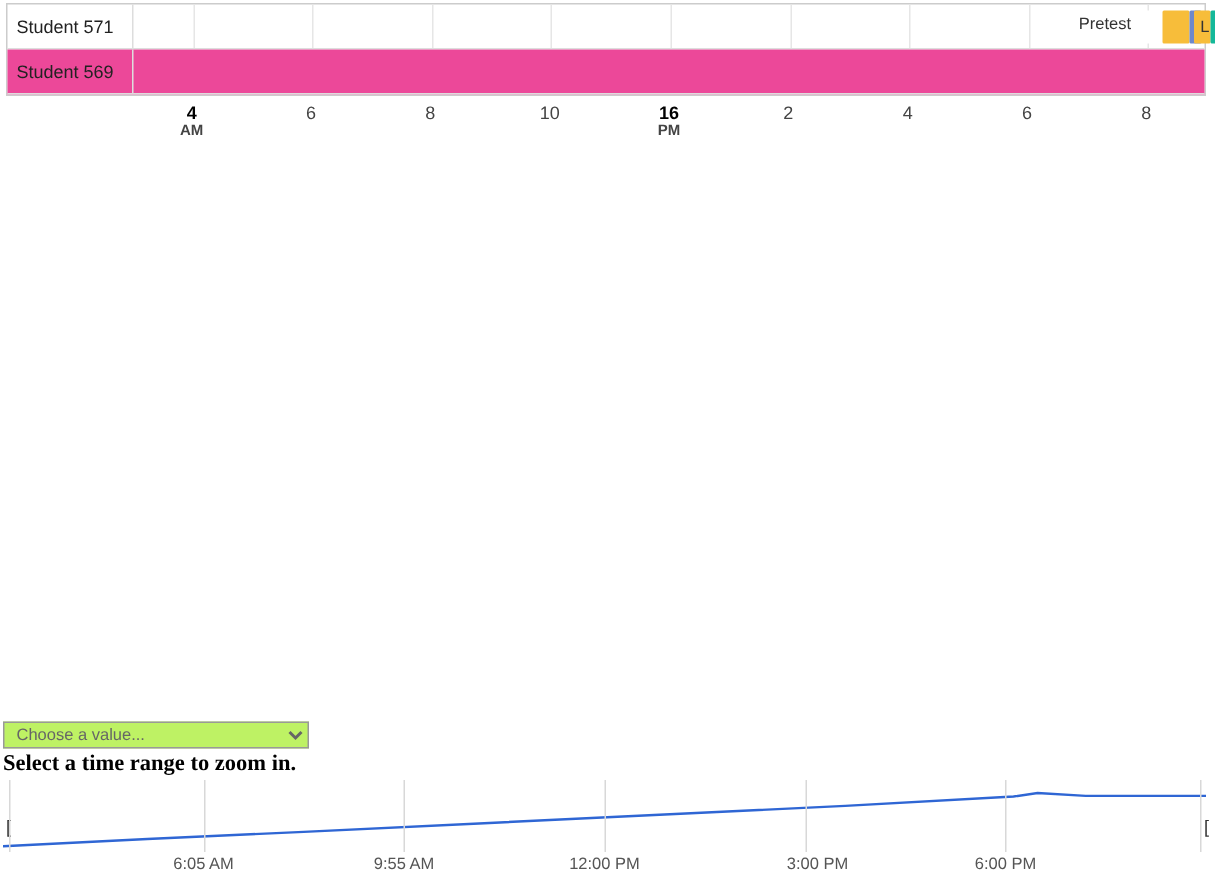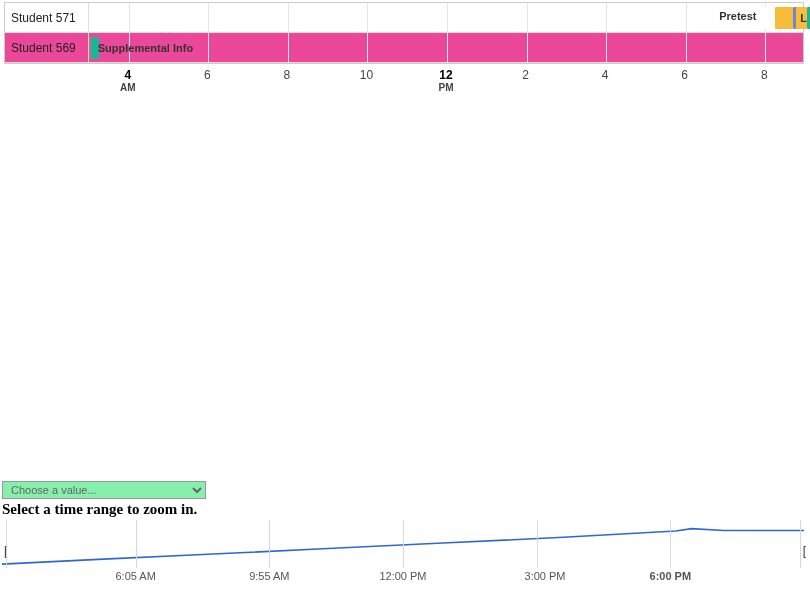--- a/index.html
+++ b/index.html
@@ -32,21 +32,20 @@
     height: 100%;
     display: flex;
     align-items: center;
     font-size: 12px;
     color: #222;
   }
   .row-track {
     flex: 1;
     position: relative;
     height: 100%;
-    font-weight: bold;
   }
   .gridline {
     position: absolute;
     top: 0; bottom: 0;
     width: 1px;
     background: #e6e6e6;
   }
   .event-block {
     position: absolute;
     top: 4px;
@@ -86,21 +85,21 @@
     left: 2px;
     bottom: 8px;
     width: 806px;
   }
   .selector {
     width: 204px;
     height: 18px;
     font-size: 11px;
     color: #666;
     border: 1px solid #999;
-    background: #86efac;
+    background: #bef264;
     padding: 0 4px;
   }
   .hint {
     font-family: Georgia, 'Times New Roman', serif;
     font-size: 15px;
     color: #000;
     margin: 2px 0 0 0;
     font-weight: bold;
   }
   .mini-chart {
@@ -156,34 +155,20 @@
             <span style="position: absolute; left: -44px; top: 3px;">Pretest</span>
           </div>
           <div class="event-block" style="left: 686.167px; width: 17.9px; background: rgb(247, 189, 58);"></div>
           <div class="event-block" style="left: 704.067px; width: 3.18222px; background: rgb(111, 136, 201);"></div>
           <div class="event-block" style="left: 707.249px; width: 10.74px; background: rgb(247, 189, 58);">L…</div>
           <div class="event-block" style="left: 717.989px; width: 9.94444px; background: rgb(20, 184, 154);"></div>
         </div>
       </div>
       <div class="timeline-row alt">
         <div class="row-label-cell">Student 569</div>
-        <div class="row-track">
-          <div class="gridline" style="left: 39.7778px;"></div>
-          <div class="gridline" style="left: 119.333px;"></div>
-          <div class="gridline" style="left: 198.889px;"></div>
-          <div class="gridline" style="left: 278.444px;"></div>
-          <div class="gridline" style="left: 358px;"></div>
-          <div class="gridline" style="left: 437.556px;"></div>
-          <div class="gridline" style="left: 517.111px;"></div>
-          <div class="gridline" style="left: 596.667px;"></div>
-          <div class="gridline" style="left: 676.222px;"></div>
-          <div class="event-block" style="left: 0px; width: 2.38667px; background: rgb(239, 95, 122);"></div>
-          <div class="event-block" style="left: 2.38667px; width: 2.38667px; background: rgb(20, 184, 154);"></div>
-          <div class="event-block" style="left: 4.77333px; width: 134.449px; background: transparent;">Supplemental Info</div>
-        </div>
       </div>
     </div>
 </div>
 
 <div class="time-axis">
   <div class="axis-spacer"></div>
   <div class="axis-track" id="axis-track">
       <div class="tick" style="left: 39.7778px;">
         <div class="major">4</div>
         <div class="ampm">AM</div>
@@ -191,21 +176,21 @@
       <div class="tick" style="left: 119.333px;">
         <div>6</div>
       </div>
       <div class="tick" style="left: 198.889px;">
         <div>8</div>
       </div>
       <div class="tick" style="left: 278.444px;">
         <div>10</div>
       </div>
       <div class="tick" style="left: 358px;">
-        <div class="major">12</div>
+        <div class="major">16</div>
         <div class="ampm">PM</div>
       </div>
       <div class="tick" style="left: 437.556px;">
         <div>2</div>
       </div>
       <div class="tick" style="left: 517.111px;">
         <div>4</div>
       </div>
       <div class="tick" style="left: 596.667px;">
         <div>6</div>
@@ -230,18 +215,18 @@
     <div id="mini-ticks">
         <div class="mini-grid" style="left: 133.667px;"></div>
         <div class="mini-tick" style="left: 133.667px;">6:05 AM</div>
         <div class="mini-grid" style="left: 267.333px;"></div>
         <div class="mini-tick" style="left: 267.333px;">9:55 AM</div>
         <div class="mini-grid" style="left: 401px;"></div>
         <div class="mini-tick" style="left: 401px;">12:00 PM</div>
         <div class="mini-grid" style="left: 534.667px;"></div>
         <div class="mini-tick" style="left: 543px;">3:00 PM</div>
         <div class="mini-grid" style="left: 668.333px;"></div>
-        <div class="mini-tick" style="left: 668.333px; font-weight: bold;">6:00 PM</div>
+        <div class="mini-tick" style="left: 668.333px;">6:00 PM</div>
         <div class="mini-grid" style="left: 4px;"></div>
         <div class="mini-grid" style="left: 798px;"></div>
       </div>
   </div>
 </div>
 
 </body></html>

